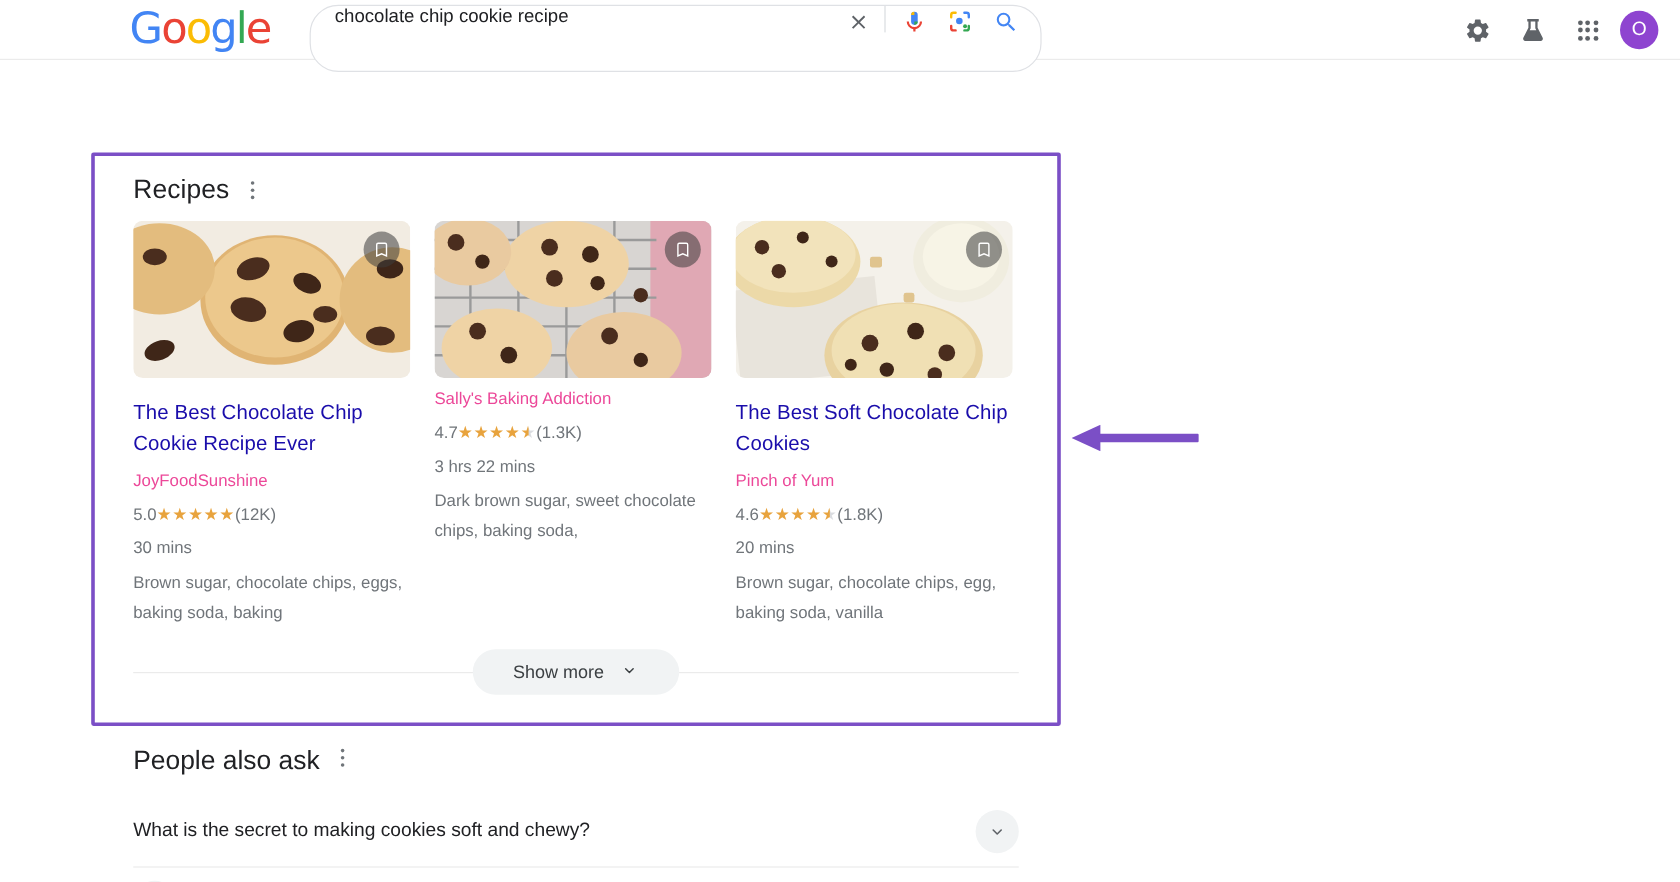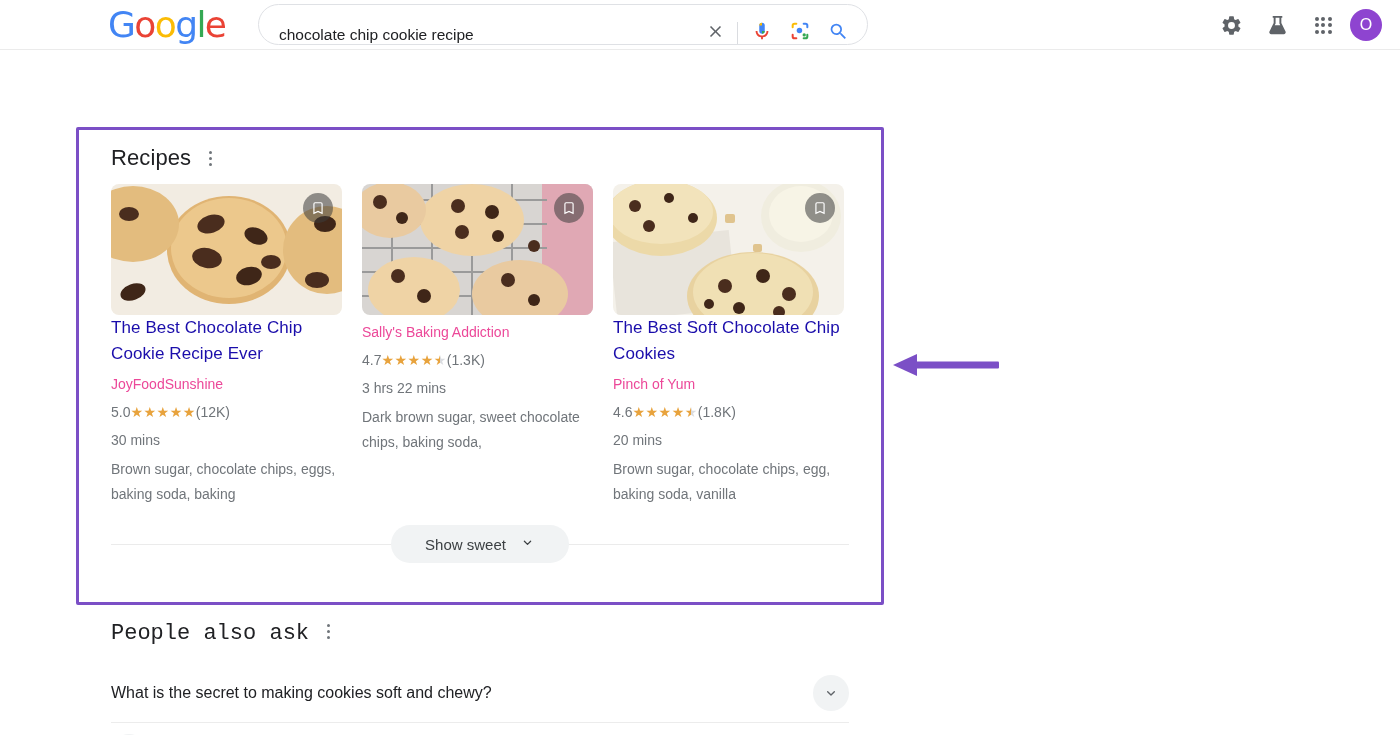--- a/index.html
+++ b/index.html
@@ -25,24 +25,24 @@
     font-size: 36px; letter-spacing: -1.6px;
     line-height: 38px; font-weight: 400; user-select: none;
   }
   .g-logo .b { color: #4285F4; }
   .g-logo .r { color: #EA4335; }
   .g-logo .y { color: #FBBC05; }
   .g-logo .g { color: #34A853; }
 
   .searchbar {
     position: absolute; left: 258px; top: 4px;
-    width: 610px; height: 41px;
+    width: 610px; height: 56px;
     border: 1px solid #dfe1e5; border-radius: 24px;
     background: #fff;
-    display: flex; align-items: flex-end;
+    display: flex; align-items: flex-start;
   }
   .search-input {
     flex: 1 1 auto;
     border: none; outline: none; background: transparent;
     font-family: "Liberation Sans", sans-serif;
     font-size: 15.5px; color: #202124;
     padding: 0 0 0 20px;
   }
   .sb-icon { width: 26px; height: 26px; flex: none;
              display: flex; align-items: center; justify-content: center;
@@ -114,21 +114,21 @@
   .thumb .ph { position: absolute; inset: 0; }
   .bookmark {
     position: absolute; right: 9px; top: 9px;
     width: 30px; height: 30px; border-radius: 50%;
     background: rgba(60,60,60,0.55);
     display: flex; align-items: center; justify-content: center;
     cursor: pointer;
   }
 
   .card-title {
-    margin-top: 0;
+    margin-top: 16px;
     font-size: 17px; line-height: 26px; color: #1a0dab;
     letter-spacing: 0.1px; cursor: pointer;
   }
   .card-source {
     margin-top: 6px; font-size: 14px; line-height: 22px; color: #ec4899;
   }
   .card-rating {
     margin-top: 6px; font-size: 14px; line-height: 22px; color: #70757a;
     display: flex; align-items: center; gap: 0; white-space: nowrap;
   }
@@ -159,21 +159,21 @@
     position: relative; z-index: 2;
     height: 38px; padding: 0 34px;
     border-radius: 19px; background: #f1f3f4;
     display: flex; align-items: center; gap: 14px;
     font-size: 15px; color: #3c4043; cursor: pointer;
     border: none; font-family: "Liberation Sans", sans-serif;
   }
 
   
   .paa { position: absolute; left: 79px; top: 570px; width: 802px; }
-  .paa-head { display: flex; align-items: flex-start; padding-left: 32px; font-family: Liberation Mono, monospace; }
+  .paa-head { display: flex; align-items: flex-start; padding-left: 32px; }
   .paa-title { font-size: 22px; color: #202124; line-height: 28px; }
   .paa-list { margin-top: 16px; }
   .paa-item {
     height: 59px; margin: 0 32px;
     display: flex; align-items: center; justify-content: space-between;
     border-bottom: 1px solid #ececec;
     cursor: pointer;
   }
   .paa-q { font-size: 16px; color: #202124; line-height: 24px; }
   .paa-toggle {
@@ -410,21 +410,21 @@
         </div>
         <div class="card-time">20 mins</div>
         <div class="card-ing">Brown sugar, chocolate chips, egg, baking soda, vanilla</div>
       </div>
 
     </div>
 
     <div class="showmore-wrap">
       <div class="showmore-line"></div>
       <button class="showmore-btn">
-        <span>Show sweet</span>
+        <span>Show more</span>
         <span>
           <svg width="15" height="15" viewBox="0 0 24 24">
               <path d="M7 10l5 5 5-5" fill="none" stroke="#3c4043" stroke-width="2" stroke-linecap="round" stroke-linejoin="round"></path>
             </svg>
         </span>
       </button>
     </div>
   </div>
 
   <div class="paa">

